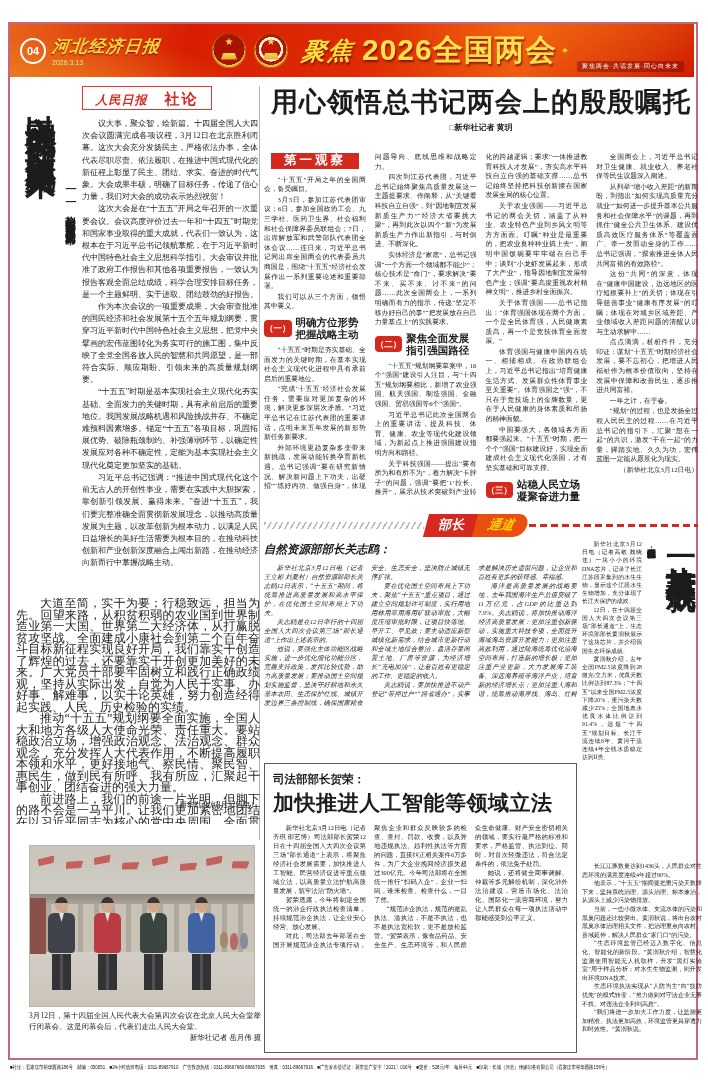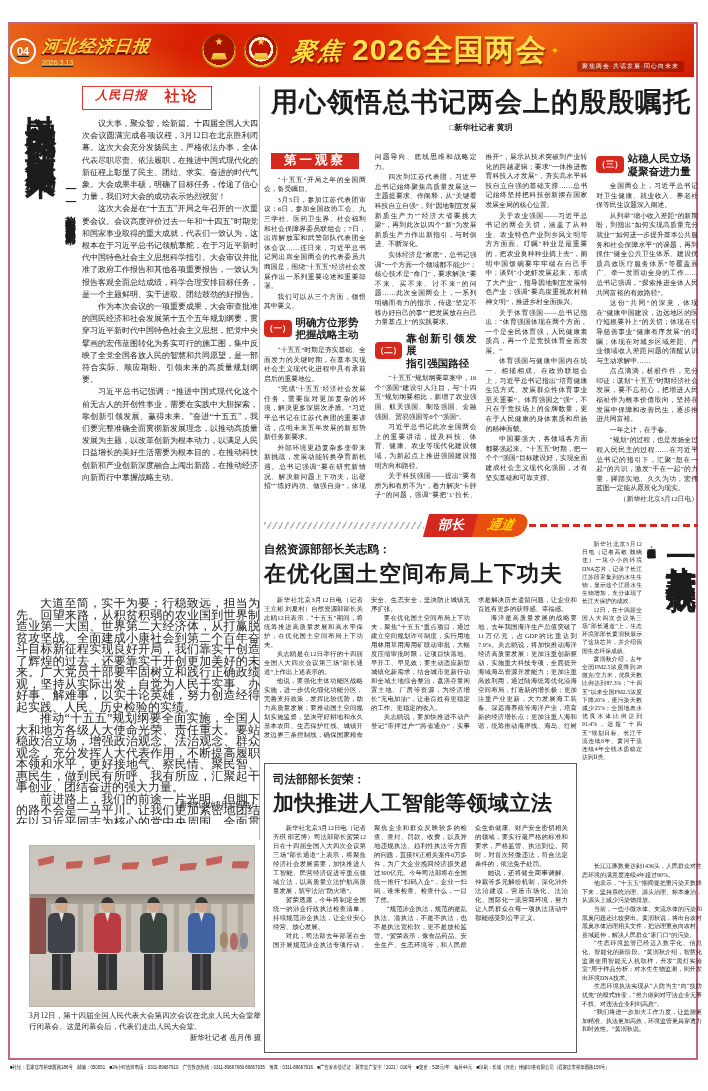--- a/index.html
+++ b/index.html
@@ -9,21 +9,21 @@
   .frame{position:absolute;left:8px;top:22px;width:686px;height:1034px;border:2px solid #c4687f;pointer-events:none;}
 
   
   .banner{position:absolute;left:10px;top:24px;width:684px;height:53px;
     background:linear-gradient(100deg,#e8641a 0%,#d81e02 26%,#df2c05 52%,#ef5a0e 74%,#cd1500 100%);
     display:flex;align-items:center;overflow:hidden;}
   .banner::before{content:"";position:absolute;left:-30px;bottom:-40px;width:300px;height:90px;
     background:radial-gradient(ellipse at 30% 100%,rgba(255,200,40,.55),transparent 65%);}
   .banner::after{content:"";position:absolute;right:0;top:-20px;width:360px;height:100px;
     background:radial-gradient(ellipse at 80% 0%,rgba(255,160,30,.35),transparent 60%);}
-  .banner-left{display:flex;align-items:center;gap:6px;z-index:2;text-decoration:underline;}
+  .banner-left{display:flex;align-items:center;gap:6px;margin-left:10px;z-index:2;}
   .pagenum{width:22px;height:22px;border:2px solid #fff;border-radius:50%;color:#fff;
     font-weight:bold;font-size:11px;display:flex;align-items:center;justify-content:center;}
   .paper-name{color:#ffd83d;font-weight:900;font-style:italic;font-size:17px;letter-spacing:1px;
     transform:skewX(-6deg);text-shadow:0 1px 1px #7a0c00;}
   .paper-date{color:#ffe88a;font-size:7px;margin-top:1px;}
   .emblems{display:flex;gap:8px;margin-left:52px;z-index:2;}
   .emblem{width:34px;height:34px;border-radius:50%;position:relative;
     background:radial-gradient(circle at 50% 45%,#a81400 0 61%,#f2bf3a 62% 100%);
     box-shadow:0 0 0 1px rgba(120,70,0,.6) inset;}
   .emblem::before{content:"★";position:absolute;top:3px;left:50%;transform:translateX(-50%);
@@ -38,21 +38,21 @@
     text-shadow:1px 2px 2px rgba(90,0,0,.65);}
   .focus-star{color:#ffd400;font-size:10px;margin-left:4px;}
   .banner-note{position:absolute;right:10px;bottom:5px;font-size:6px;color:#fff;z-index:3;
     background:rgba(100,0,0,.38);padding:1px 5px;border-radius:2px;letter-spacing:1px;}
 
   .vrule{position:absolute;left:259px;top:86px;width:1px;height:754px;background:#b5b5b5;}
 
   
   .editorial{position:absolute;left:16px;top:84px;width:244px;height:758px;}
   .ed-badge{position:absolute;left:66px;top:2px;width:128px;height:22px;border:1.5px solid #e0392f;
-    display:flex;align-items:flex-start;justify-content:center;gap:17px;background:#fff;}
+    display:flex;align-items:flex-end;justify-content:center;gap:17px;background:#fff;}
   .ed-badge-logo{color:#d5281e;font-weight:900;font-style:italic;font-size:12px;letter-spacing:1px;}
   .ed-badge-type{color:#d5281e;font-weight:900;font-size:15px;letter-spacing:2px;}
   .ed-vhead{position:absolute;left:2px;top:6px;width:44px;height:560px;margin:0;
     writing-mode:vertical-rl;text-orientation:upright;font-size:31px;font-weight:900;
     letter-spacing:3px;line-height:44px;}
   .ed-vhead .second{margin-inline-start:14px;}
   .ed-vsub{position:absolute;left:47px;top:98px;width:15px;height:330px;
     writing-mode:vertical-rl;text-orientation:upright;font-size:10.5px;font-weight:bold;letter-spacing:1px;}
   .ed-body-n{position:absolute;left:66px;top:34px;width:176px;height:474px;overflow:hidden;
     font-size:8px;line-height:12.2px;text-align:justify;}
@@ -114,21 +114,21 @@
     font-style:normal;padding:2px 13px 3px;transform:skewX(-15deg);}
   .mc-td{display:inline-block;background:#e8500f;color:#ffd400;font-weight:900;font-size:13px;
     font-style:italic;padding:2px 13px 3px;transform:skewX(-15deg);margin-left:-3px;border-radius:0 11px 11px 0;}
   .mc-dash{flex:1;height:3px;background:repeating-linear-gradient(90deg,#d5281e 0 7px,#fff 7px 11px);}
 
   
   .art-kicker{font-size:11.5px;font-weight:900;}
   .art-headline{margin:2px 0 0;font-weight:900;}
   .art-cols{overflow:hidden;column-count:3;column-gap:8px;font-size:6.4px;line-height:9px;text-align:justify;}
   .art-cols p{margin:0;text-indent:2em;}
-  .art-land{position:absolute;left:264px;top:542px;width:313px;height:216px;}
+  .art-land{position:absolute;left:264px;top:542px;width:313px;height:216px;font-style:italic;}
   .art-land .art-headline{font-size:22px;letter-spacing:1px;}
   .art-land .art-cols{margin-top:6px;height:152px;}
   .art-justice{position:absolute;left:264px;top:763px;width:313px;height:290px;
     border:1px solid #5a5a5a;box-sizing:border-box;padding:8px 8px 21px;}
   .art-justice .art-headline{font-size:21px;letter-spacing:.5px;}
   .art-justice .art-cols{margin-top:6px;height:200px;}
 
   
   .art-eco{position:absolute;left:582px;top:540px;width:120px;height:516px;}
   .eco-top{position:absolute;left:0;top:0;width:60px;height:312px;overflow:hidden;
@@ -179,20 +179,21 @@
     <div class="ed-badge">
       <span class="ed-badge-logo">人民日报</span>
       <span class="ed-badge-type">社论</span>
     </div>
     <h2 class="ed-vhead hd"><span>以实干成就伟业</span><span class="second">以创新赢得未来</span></h2>
     <div class="ed-vsub hd">——热烈祝贺十四届全国人大四次会议胜利闭幕</div>
     <div class="ed-body-n">
         <p>议大事，聚众智，绘新篇。十四届全国人大四次会议圆满完成各项议程，3月12日在北京胜利闭幕。这次大会充分发扬民主，严格依法办事，全体代表尽职尽责、依法履职，在推进中国式现代化的新征程上彰显了民主、团结、求实、奋进的时代气象。大会成果丰硕，明确了目标任务，传递了信心力量，我们对大会的成功表示热烈祝贺！</p>
         <p>这次大会是在“十五五”开局之年召开的一次重要会议。会议高度评价过去一年和“十四五”时期党和国家事业取得的重大成就，代表们一致认为，这根本在于习近平总书记领航掌舵，在于习近平新时代中国特色社会主义思想科学指引。大会审议并批准了政府工作报告和其他各项重要报告，一致认为报告客观全面总结成绩，科学合理安排目标任务，是一个主题鲜明、实干进取、团结鼓劲的好报告。</p>
         <p>作为本次会议的一项重要成果，大会审查批准的国民经济和社会发展第十五个五年规划纲要，贯穿习近平新时代中国特色社会主义思想，把党中央擘画的宏伟蓝图转化为务实可行的施工图，集中反映了全党全国各族人民的智慧和共同愿望，是一部符合实际、顺应期盼、引领未来的高质量规划纲要。</p>
+        <p>“十五五”时期是基本实现社会主义现代化夯实基础、全面发力的关键时期，具有承前启后的重要地位。我国发展战略机遇和风险挑战并存、不确定难预料因素增多。锚定“十五五”各项目标，巩固拓展优势、破除瓶颈制约、补强薄弱环节，以确定性发展应对各种不确定性，定能为基本实现社会主义现代化奠定更加坚实的基础。</p>
         <p>习近平总书记强调：“推进中国式现代化这个前无古人的开创性事业，需要在实践中大胆探索，靠创新引领发展、赢得未来。”奋进“十五五”，我们要完整准确全面贯彻新发展理念，以推动高质量发展为主题，以改革创新为根本动力，以满足人民日益增长的美好生活需要为根本目的，在推动科技创新和产业创新深度融合上闯出新路，在推动经济向新而行中掌握战略主动。</p>
       </div>
     <div class="ed-body-w">
         <p>大道至简，实干为要；行稳致远，担当为先。回望来路，从积贫积弱的农业国到世界制造业第一大国、世界第二大经济体，从打赢脱贫攻坚战、全面建成小康社会到第二个百年奋斗目标新征程实现良好开局，我们靠实干创造了辉煌的过去，还要靠实干开创更加美好的未来。广大党员干部要牢固树立和践行正确政绩观，坚持从实际出发，自觉为人民干实事、办好事、解难事，以实干论英雄，努力创造经得起实践、人民、历史检验的实绩。</p>
         <p>推动“十五五”规划纲要全面实施，全国人大和地方各级人大使命光荣、责任重大。要站稳政治立场，增强政治观念、法治观念、群众观念，充分发挥人大代表作用，不断提高履职本领和水平，更好接地气、察民情、聚民智、惠民生，做到民有所呼、我有所应，汇聚起干事创业、团结奋进的强大力量。</p>
         <p>前进路上，我们的前途一片光明，但脚下的路不会是一马平川。让我们更加紧密地团结在以习近平同志为核心的党中央周围，全面贯彻习近平新时代中国特色社会主义思想，深刻领悟“两个确立”的决定性意义，增强“四个意识”、坚定“四个自信”、做到“两个维护”，以实干成就伟业，以创新赢得未来，奋力实现“十五五”良好开局，一步一个脚印把宏伟蓝图变成美好现实。</p>
       </div>
     <div class="ed-dateline">（新华社北京3月12日电）</div>
   </section>
 
@@ -258,21 +259,21 @@
       </div>
       <div>
           <p>“十五五”时期是夯实基础、全面发力的关键时期，在基本实现社会主义现代化进程中具有承前启后的重要地位。</p>
           <p>“完成‘十五五’经济社会发展任务，需要应对更加复杂的环境，解决更多深层次矛盾。”习近平总书记在江苏代表团的重要讲话，点明未来五年发展的新形势新任务新要求。</p>
           <p>外部环境更趋复杂多变带来新挑战，发展动能转换孕育新机遇。总书记强调“要在研究新情况、解决新问题上下功夫，出硬招”“练好内功、做强自身”，体现问题导向、底线思维和战略定力。</p>
           <p>四次到江苏代表团，习近平总书记始终聚焦高质量发展这一主题提要求、作阐释，从“关键看科技自立自强”，到“因地制宜发展新质生产力”“经济大省要挑大梁”，再到此次以四个“新”为发展新质生产力作出新指引，与时俱进、不断深化。</p>
           <p>实体经济是“家底”，总书记强调“一个方面一个领域都不能少”；核心技术是“命门”，要求解决“要不来、买不来、讨不来”的问题……此次全国两会上，一系列明确而有力的指示，传递“坚定不移办好自己的事”“把发展放在自己力量基点上”的实践要求。</p>
         </div>
       <div class="sec-head">
         <span class="sec-num hd">（二）</span>
-        <span class="sec-title hd">靠创新引领发展
+        <span class="sec-title hd">聚焦全面发展
 指引强国路径</span>
       </div>
       <div>
           <p>“十五五”规划纲要草案中，16个“强国”建设引人注目，与“十四五”规划纲要相比，新增了农业强国、航天强国、制造强国、金融强国、贸易强国等6个“强国”。</p>
           <p>习近平总书记此次全国两会上的重要讲话，提及科技、体育、健康、农业等现代化建设领域，为新起点上推进强国建设指明方向和路径。</p>
           <p>关于科技强国——提出“要有所为和有所不为”，着力解决“卡脖子”的问题，强调“要把‘1’拉长、推开”，展示从技术突破到产业转化的跨越逻辑；要求“一体推进教育科技人才发展”，夯实高水平科技自立自强的基础支撑……总书记始终坚持把科技创新摆在国家发展全局的核心位置。</p>
           <p>关于农业强国——习近平总书记的两会关切，涵盖了从种业、农业特色产业到乡风文明等方方面面。叮嘱“种业是最重要的，把农业良种种业搞上去”，阐明中国饭碗要牢牢端在自己手中；谈到“小龙虾发展起来，形成了大产业”，指导因地制宜发展特色产业；强调“要高度重视农村精神文明”，推进乡村全面振兴。</p>
           <p>关于体育强国——总书记指出：“体育强国体现在两个方面，一个是全民体育强，人民健康素质高，再一个是竞技体育全面发展。”</p>
           <p>体育强国与健康中国内在统一、相辅相成。在政协联组会上，习近平总书记指出“培育健康生活方式、发展群众性体育事业至关重要”。体育强国之“强”，不只在于竞技场上的金牌数量，更在于人民健康的身体素质和昂扬的精神面貌。</p>
           <p>中国要强大，各领域各方面都要强起来。“十五五”时期，把一个个“强国”目标建设好，实现全面建成社会主义现代化强国，才有坚实基础和可靠支撑。</p>
@@ -298,21 +299,20 @@
     <span class="mc-zig"></span>
     <span class="mc-ribbon hd">
       <b class="mc-bz">部长</b>
       <i class="mc-td">通道</i>
     </span>
     <span class="mc-dash"></span>
   </div>
 
   <section class="art-land">
     <div class="art-kicker hd">自然资源部部长关志鸥：</div>
-    <h2 class="art-headline hd">在优化国土空间布局上下功夫</h2>
     <div class="art-cols">
         <p>新华社北京3月12日电（记者王立彬 刘夏村）自然资源部部长关志鸥12日表示，“十五五”期间，将统筹推进高质量发展和高水平保护，在优化国土空间布局上下功夫。</p>
         <p>关志鸥是在12日举行的十四届全国人大四次会议第三场“部长通道”上作出上述表示的。</p>
         <p>他说，要强化主体功能区战略实施，进一步优化细化功能分区，完善支持政策，发挥比较优势，助力高质量发展；要推动国土空间规划实施监督，坚决守好耕地和永久基本农田、生态保护红线、城镇开发边界三条控制线，确保国家粮食安全、生态安全，坚决防止城镇无序扩张。</p>
         <p>要在优化国土空间布局上下功夫，聚焦“十五五”重点项目，通过建立空间规划许可制度，实行用地用林用草用海用矿联动审批，大幅度压缩审批时限，让项目快落地、早开工、早见效；要主动适应新型城镇化新需求，结合城市更新行动和全域土地综合整治，盘活存量闲置土地、厂房等资源，为经济增长“充电加油”，让老百姓有更稳定的工作、更稳定的收入。</p>
         <p>关志鸥说，要加快推进不动产登记“带押过户”“跨省通办”，实事求是解决历史遗留问题，让企业和百姓有更多的获得感、幸福感。</p>
         <p>海洋是高质量发展的战略要地，去年我国海洋生产总值突破了11万亿元，占GDP的比重达到7.9%。关志鸥说，将加快推动海洋经济高质量发展：更加注重创新驱动，实施重大科技专项，全面提升海域海岛资源开发能力；更加注重高效利用，通过陆海统筹优化沿海空间布局，打造新的增长极；更加注重产业更新，大力发展海工装备、深远海养殖等海洋产业，培育新的经济增长点；更加注重人海和谐，统筹推动海岸线、海岛、红树林等保护修复，让人民群众临海亲海的获得感更强。</p>
       </div>
   </section>
 

